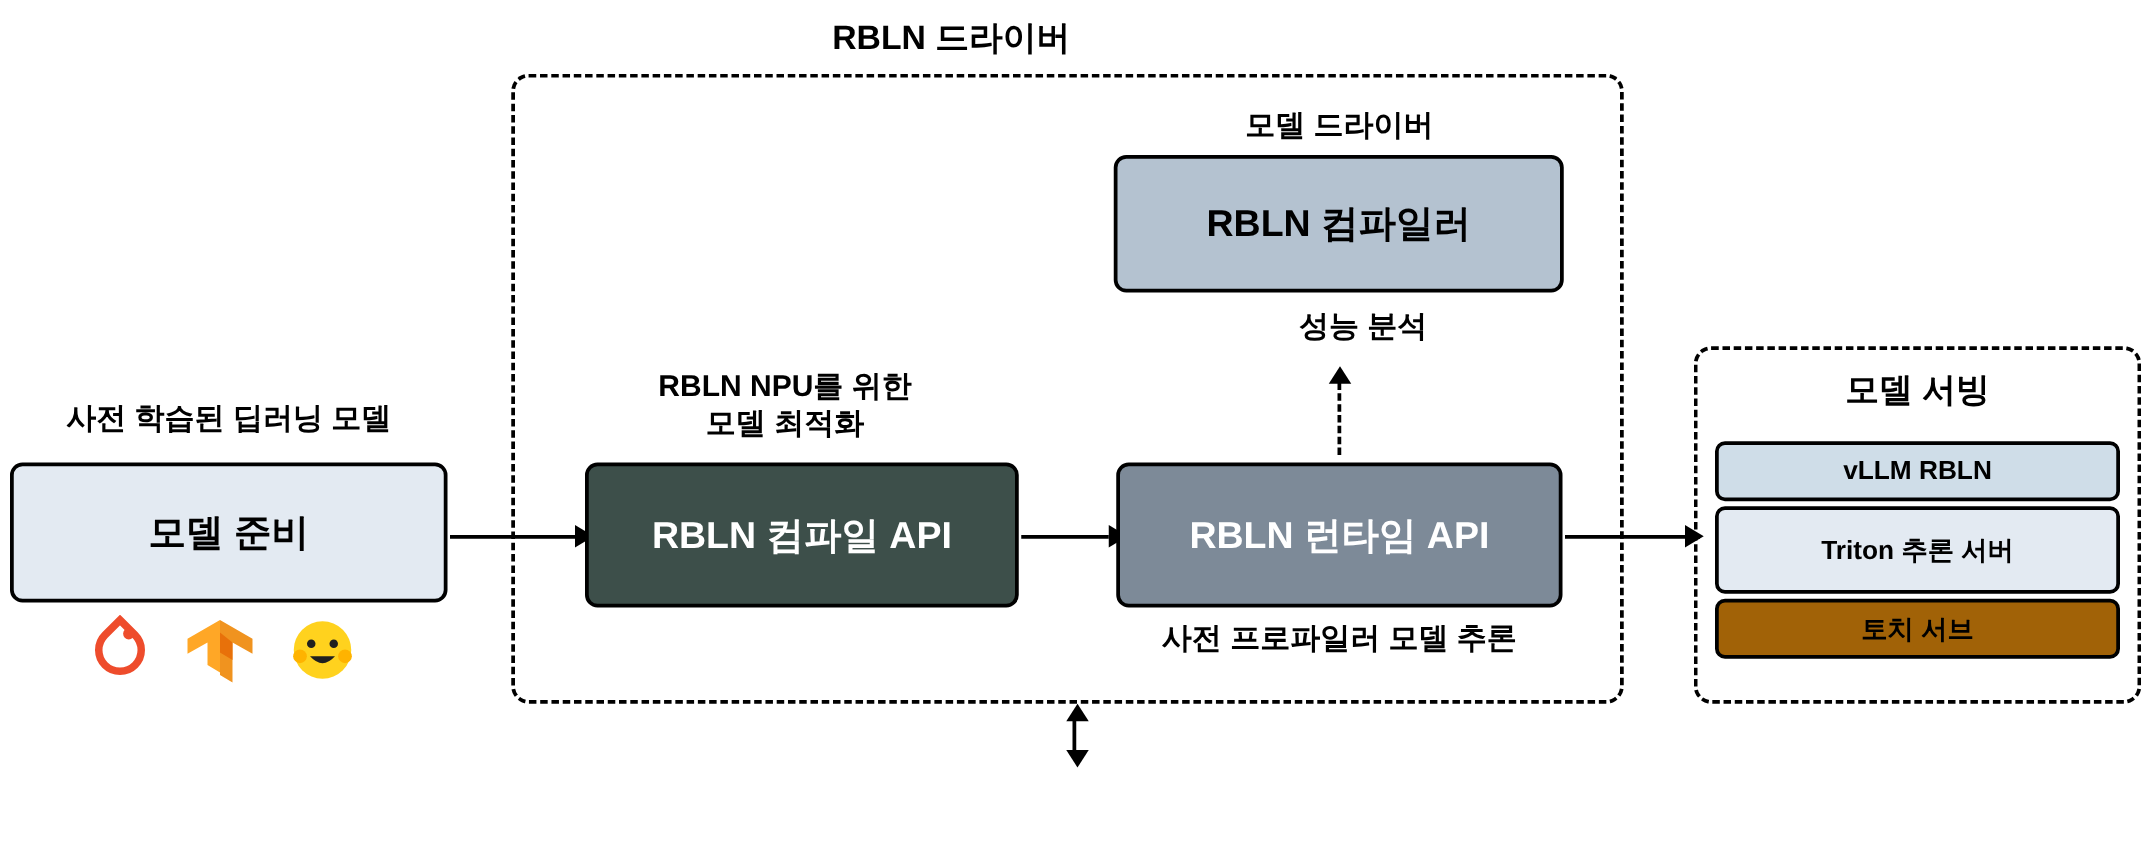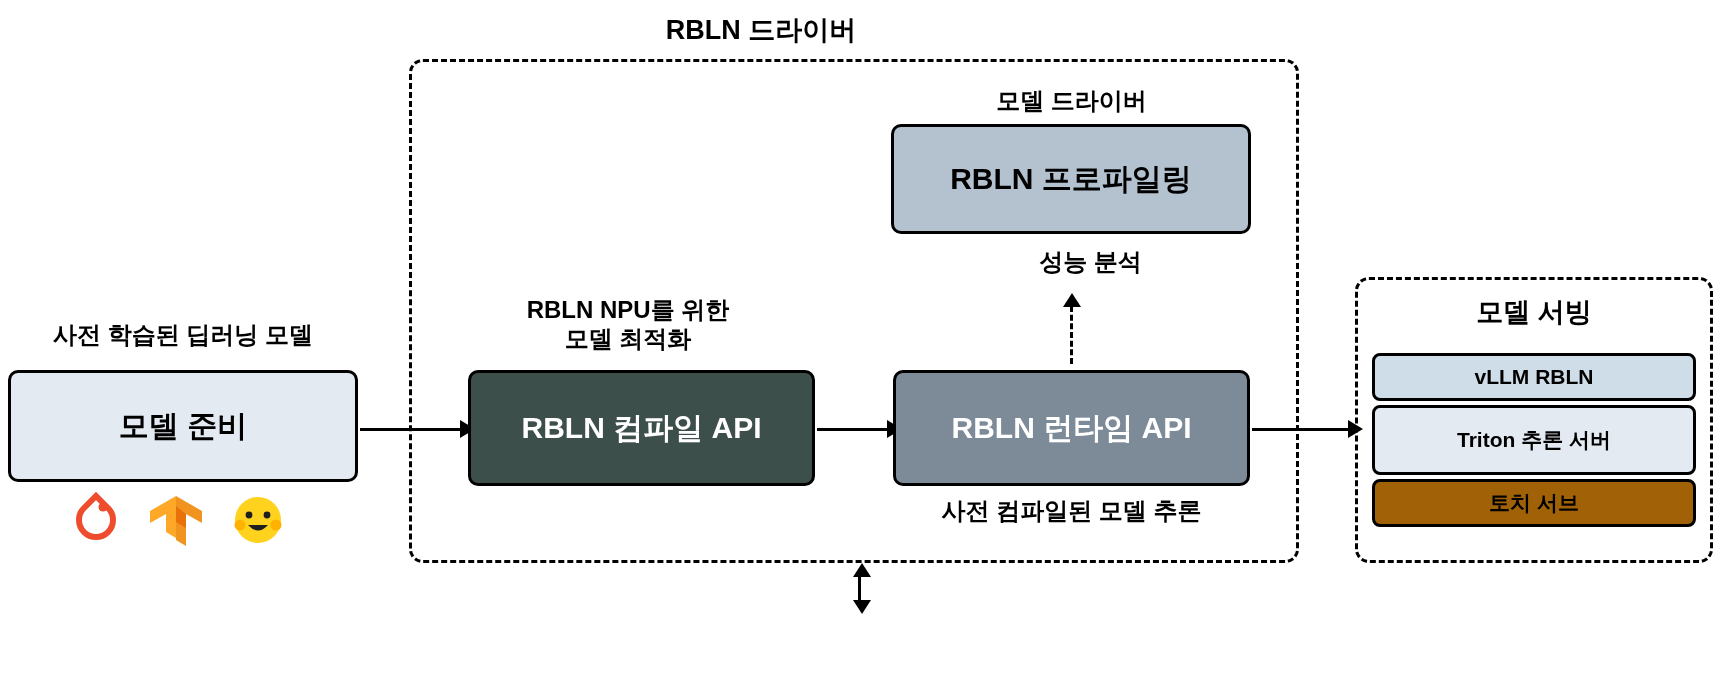--- a/index.html
+++ b/index.html
@@ -195,31 +195,31 @@
   <div class="abs caption" style="left:468px; top:295px; width:320px;">RBLN NPU를 위한
 모델 최적화</div>
 
   <div class="abs line-h" style="left:817px; top:428px; width:70px;"></div>
   <div class="abs arrow-right" style="left:887px; top:420px;"></div>
 
   <div class="abs box box-runtime" style="left:893px; top:370px; width:357px; height:116px;">
     <span>RBLN 런타임 API</span>
   </div>
 
-  <div class="abs caption" style="left:893px; top:496px; width:357px;">사전 컴파일된 모델 추론</div>
+  <div class="abs caption" style="left:893px; top:496px; width:357px;">사전 프로파일러 모델 추론</div>
 
   <div class="abs caption" style="left:912px; top:247px; width:357px;">성능 분석</div>
 
   <div class="abs dash-v" style="left:1070px; top:306px; height:58px;"></div>
   <div class="abs arrow-up" style="left:1063px; top:293px;"></div>
 
   <div class="abs caption" style="left:893px; top:86px; width:357px;">모델 드라이버</div>
 
   <div class="abs box box-profiler" style="left:891px; top:124px; width:360px; height:110px;">
-    <span>RBLN 프로파일링</span>
+    <span>RBLN 컴파일러</span>
   </div>
 
   <div class="abs line-h" style="left:1252px; top:428px; width:108px;"></div>
   <div class="abs arrow-right" style="left:1348px; top:420px;"></div>
 
   <div class="abs dashed-panel" style="left:1355px; top:277px; width:358px; height:286px;"></div>
 
   <div class="abs serve-item serve-vllm" style="left:1372px; top:353px; width:324px; height:48px;">
     <span>vLLM RBLN</span>
   </div>

